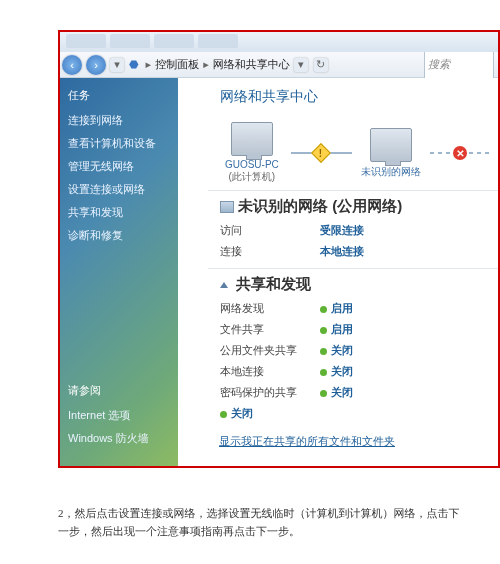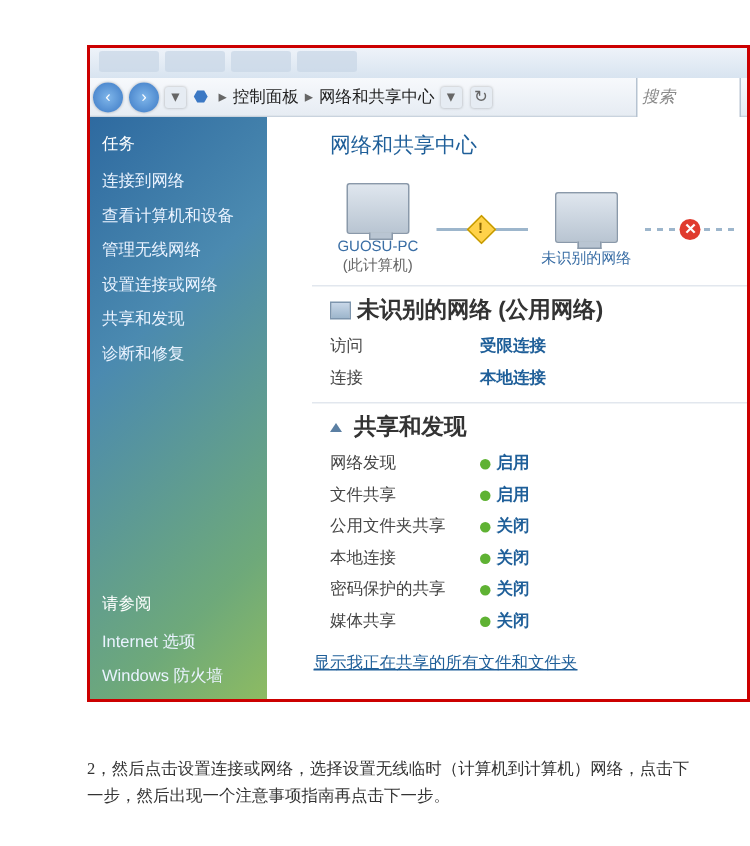--- a/index.html
+++ b/index.html
@@ -13,21 +13,21 @@
   .nav-btn { width: 20px; height: 20px; border-radius: 50%; background: radial-gradient(#7fb6ea,#3b78c4); margin: 0 2px; display: flex; align-items: center; justify-content: center; color: #fff; box-shadow: 0 0 2px rgba(0,0,0,.3); }
   .nav-btn.small { width: 14px; height: 14px; background: #e6ecf3; color: #666; border-radius: 2px; }
   .crumb-sep { margin: 0 4px; color: #666; }
   .crumb { color: #222; }
   .search { margin-left: auto; width: 70px; height: 29px; border: 1px solid #b6c3d1; background: #fff; display: flex; align-items: center; padding: 0 3px; margin-right: 4px; color: #888; font-style: italic; }
 
   .content { display: flex; height: calc(100% - 46px); gap: 30px; }
   .sidebar { width: 118px; background: linear-gradient(135deg,#2e6aa0 0%,#4b8ab0 35%,#6ea97a 80%,#8dbb62 100%); color: #fff; font-size: 11px; padding: 8px 0 0 0; position: relative; }
   .sidebar .hdr { padding: 2px 8px 6px; font-size: 11px; color: #fff; }
   .sidebar .item { padding: 4px 8px 4px 8px; color: #eaf3ff; cursor: pointer; }
-  .sidebar .group2 { position: absolute; bottom: 4px; left: 0; right: 0; }
+  .sidebar .group2 { position: absolute; bottom: 16px; left: 0; right: 0; }
 
   .main { flex: 1; background: #fff; overflow: hidden; }
   .main-title { font-size: 14px; color: #1f5f99; padding: 10px 12px 6px; }
 
   .net-map { display: flex; align-items: center; justify-content: space-around; padding: 10px 6px 6px; font-size: 10px; color: #3a6ea5; }
   .node { text-align: center; width: 74px; }
   .node .ic { width: 42px; height: 34px; margin: 0 auto 3px; position: relative; }
   .monitor { background: linear-gradient(#dfe6ee,#b9c5d2); border: 1px solid #8a99aa; border-radius: 2px; position: relative; }
   .monitor::after { content:""; position:absolute; bottom:-5px; left:14px; width:14px; height:4px; background:#b9c5d2; border:1px solid #8a99aa; border-top:none; }
   .warn { width:14px; height:14px; background:#ffd24a; border:1px solid #c59a00; transform: rotate(45deg); display:flex; align-items:center; justify-content:center; color:#8a6500; font-weight:bold; }
@@ -37,21 +37,21 @@
   .line.broken { background: repeating-linear-gradient(90deg,#9db6cc 0 4px,transparent 4px 8px); }
 
   .section { border-top:1px solid #e2e7ee; padding:6px 12px; }
   .sec-title { font-size: 15px; color: #333; font-weight: bold; padding-bottom: 4px; display:flex; align-items:center; gap:4px;}
   .sec-title .mini { width:14px; height:12px; background:linear-gradient(#c8d7e8,#9db6cc); border:1px solid #7d95ad; }
   .row { display:flex; font-size:11px; color:#333; padding:3px 0; }
   .row .k { width:100px; color:#444; }
   .row .v { flex:1; color:#1f5f99;font-weight:bold; }
   .dot { display:inline-block; width:7px; height:7px; background:#5fb233; border-radius:50%; margin-right:4px; vertical-align:middle; }
   .caret { display:inline-block; width:0; height:0; border-left:4px solid transparent; border-right:4px solid transparent; border-bottom:6px solid #5b7fa3; margin-right:4px; }
-  .link-line { color:#1f5f99; font-size:11px; padding:4px 1px; text-decoration:underline; }
+  .link-line { color:#1f5f99; font-size:11px; padding:4px 1px; text-decoration:underline;margin-left:10px; }
 
   .caption { position:absolute; top:505px; left:58px; right:30px; font-size:11px; color:#333; line-height:1.6; font-family:"SimSun",serif; }
 </style>
 </head>
 <body>
 
 <div class="frame">
   <div class="titlebar">
     <div class="blur">
         <span></span>
@@ -150,21 +150,20 @@
             </div>
             <div class="row">
               <div class="k">本地连接</div>
               <div class="v"><span class="dot"></span>关闭</div>
             </div>
             <div class="row">
               <div class="k">密码保护的共享</div>
               <div class="v"><span class="dot"></span>关闭</div>
             </div>
             <div class="row">
-              <div class="k">媒体共享</div>
               <div class="v"><span class="dot"></span>关闭</div>
             </div>
           </div>
       </div>
 
       <div class="link-line">显示我正在共享的所有文件和文件夹</div>
     </div>
   </div>
 </div>
 

